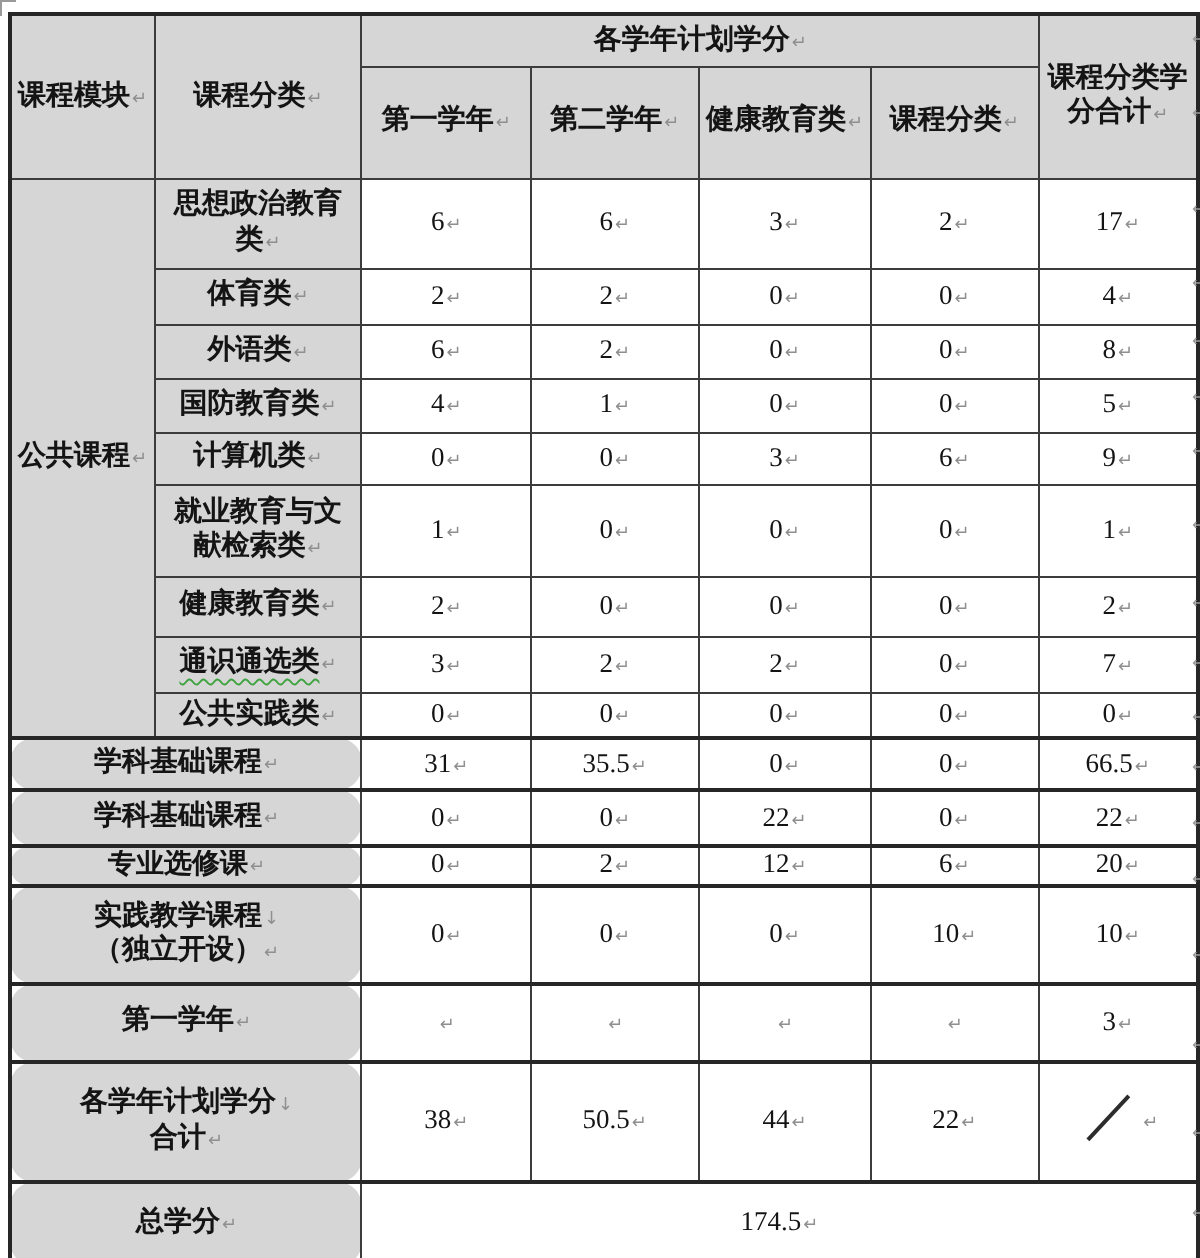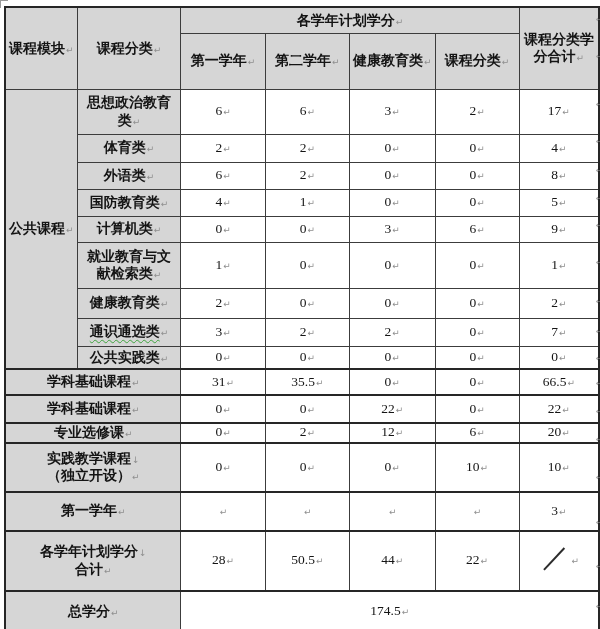--- a/index.html
+++ b/index.html
@@ -4,21 +4,21 @@
 <style>
   html,body{margin:0;padding:0;background:#ffffff;}
   .page{position:relative;width:600px;height:629px;background:#ffffff;overflow:hidden;
         font-family:"Liberation Serif","DejaVu Serif",serif;color:#141414;}
   table.doc{position:absolute;left:4px;top:6px;border-collapse:collapse;table-layout:fixed;
         border:2px solid #262626;}
   td{border:1px solid #3c3c3c;text-align:center;vertical-align:middle;padding:0 3px;
      font-size:14px;line-height:1.25;overflow:hidden;}
   td.hd{background:#d6d6d6;font-weight:bold;}
   td.num{font-size:13.5px;font-weight:normal;background:#ffffff;}
-  tr.thick td{border-top-width:2px;border-top-color:#262626;}
+  tr.thick td{border-top-width:2px;border-top-color:#262626;border-radius:12px;}
   .nowrap{white-space:nowrap;}
   .mk{font-family:"DejaVu Sans",sans-serif;font-size:9px;color:#8f8f8f;font-weight:normal;
       margin-left:1px;vertical-align:baseline;}
   .wavy{text-decoration:underline wavy #3fa33f;text-decoration-thickness:1px;text-underline-offset:3px;}
   .slashline{display:inline-block;width:30px;height:1.5px;background:#2c2c2c;
       transform:rotate(-47deg);vertical-align:middle;margin:0 2px 4px 0;}
   .rowend{position:absolute;left:596px;font-family:"DejaVu Sans",sans-serif;
       font-size:8px;color:#9a9a9a;line-height:10px;}
   .handle{position:absolute;left:0;top:0;width:7px;height:7px;
       border-left:1px solid #9a9a9a;border-top:1px solid #9a9a9a;}
@@ -169,21 +169,21 @@
       <td class="num"><span></span><span class="mk">↵</span></td>
       <td class="num"><span></span><span class="mk">↵</span></td>
       <td class="num"><span></span><span class="mk">↵</span></td>
       <td class="num"><span>3</span><span class="mk">↵</span></td>
     </tr>
     <tr class="thick" style="height:60px">
       <td class="hd" colspan="2">
         <div><span>各学年计划学分</span><span class="mk">↓</span></div>
         <div><span>合计</span><span class="mk">↵</span></div>
       </td>
-      <td class="num"><span>28</span><span class="mk">↵</span></td>
+      <td class="num"><span>38</span><span class="mk">↵</span></td>
       <td class="num"><span>50.5</span><span class="mk">↵</span></td>
       <td class="num"><span>44</span><span class="mk">↵</span></td>
       <td class="num"><span>22</span><span class="mk">↵</span></td>
       <td class="num"><span class="slashline"></span><span class="mk">↵</span></td>
     </tr>
     <tr class="thick" style="height:42px">
       <td class="hd" colspan="2"><span>总学分</span><span class="mk">↵</span></td>
       <td class="num" colspan="5"><span>174.5</span><span class="mk">↵</span></td>
     </tr>
   </tbody>

